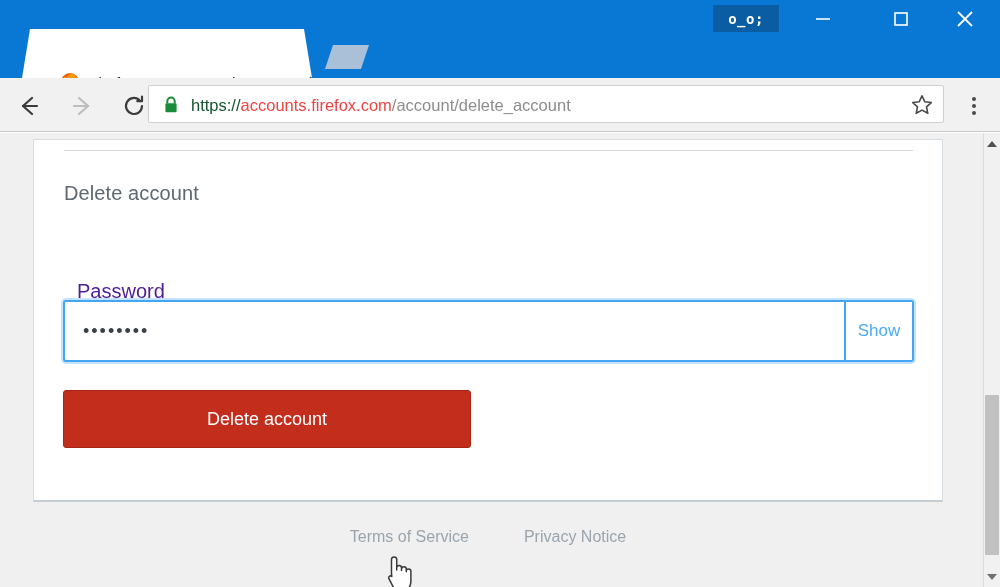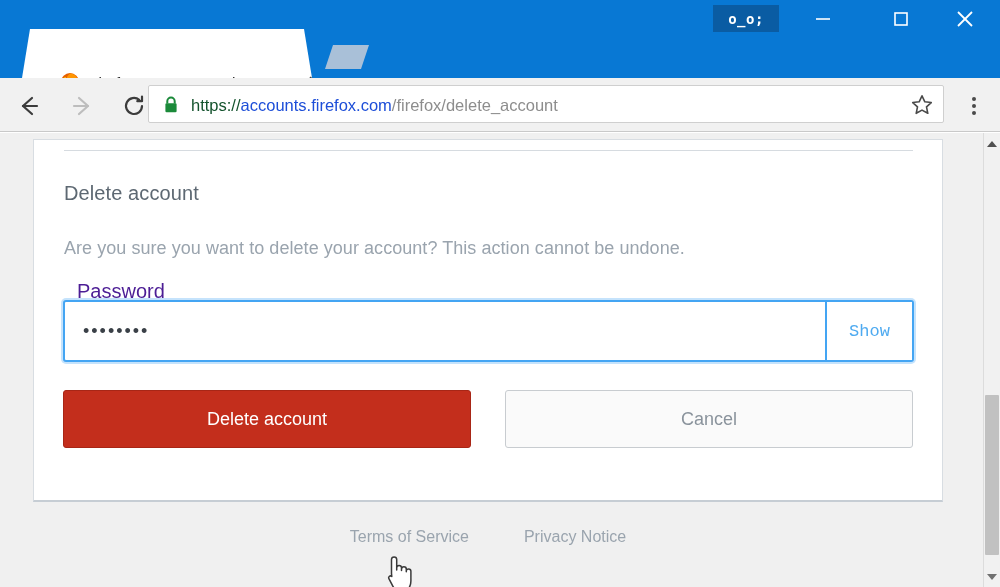--- a/index.html
+++ b/index.html
@@ -129,21 +129,21 @@
   .url-text {
     position: absolute;
     left: 42px; top: 7px;
     height: 24px;
     font-size: 16.5px;
     line-height: 24px;
     color: #8d8d8d;
     white-space: nowrap;
   }
   .url-text .scheme { color: #14532d; }
-  .url-text .host   { color: #1d4ed8; }
+  .url-text .host   { color: #ef4444; }
   .url-text .path   { color: #8d8d8d; }
   .star-btn {
     position: absolute; right: 8px; top: 6px;
     width: 26px; height: 26px;
     display:flex; align-items:center; justify-content:center;
     cursor: pointer;
   }
   .menu-btn {
     position: absolute; left: 958px; top: 88px;
     width: 32px; height: 36px;
@@ -214,27 +214,27 @@
     border: none;
     outline: none;
     background: transparent;
     padding: 0 18px;
     font-size: 18px;
     color: #3a4047;
     letter-spacing: 2px;
     font-family: "Liberation Sans", sans-serif;
   }
   .show-btn {
-    width: 87px;
+    width: 68px;
     border: none;
     border-left: 2px solid #44a5f3;
     background: #ffffff;
     color: #4eaaf0;
     font-size: 17px;
-    font-family: Liberation Mono, monospace;
+    font-family: Liberation Sans, sans-serif;
     cursor: pointer;
   }
 
   .btn {
     position: absolute;
     top: 250px;
     height: 58px;
     font-size: 18px;
     font-family: "Liberation Sans", sans-serif;
     border-radius: 3px;
@@ -377,52 +377,50 @@
   </div>
 
   <div class="omnibox">
     <span class="lock-icon">
       <svg width="16" height="20" viewBox="0 0 16 20">
         <path d="M4.3 8.5 V6.2 a3.7 3.7 0 0 1 7.4 0 V8.5" fill="none" stroke="#1b8a3a" stroke-width="2"></path>
         <rect x="2.4" y="8.3" width="11.2" height="9" rx="1.2" fill="#1b8a3a"></rect>
       </svg>
     </span>
     <span class="url-text" title="https://accounts.firefox.com/settings/delete_account">
-      <span class="scheme">https://</span><span class="host">accounts.firefox.com</span><span class="path">/firefox/delete_account</span>
+      <span class="scheme">https://</span><span class="host">accounts.firefox.com</span><span class="path">/account/delete_account</span>
     </span>
     <span class="star-btn">
       <svg width="24" height="24" viewBox="0 0 24 24">
         <path d="M12 2.8 l2.85 6.0 6.4.75 -4.75 4.4 1.3 6.35 -5.8-3.2 -5.8 3.2 1.3-6.35 -4.75-4.4 6.4-.75z" fill="none" stroke="#4a4a4a" stroke-width="1.6" stroke-linejoin="round"></path>
       </svg>
     </span>
   </div>
 
   <div class="menu-btn">
     <i></i>
     <i></i>
     <i></i>
   </div>
 
   <div class="viewport">
 
     <div class="card">
       <div class="card-rule"></div>
 
       <div class="section-title">Delete account</div>
-      <div class="section-desc">Are you sure you want to delete your account? This action cannot be undone.</div>
 
       <label class="field-label">Password</label>
 
       <div class="password-wrap">
         <input class="password-input" type="text" readonly="" value="••••••••" style="">
         <button class="show-btn">Show</button>
       </div>
 
       <button class="btn btn-delete">Delete account</button>
-      <button class="btn btn-cancel">Cancel</button>
     </div>
 
     <div class="footer">
       <a href="#">Terms of Service</a>
       <a href="#">Privacy Notice</a>
     </div>
 
     <span class="cursor-hand">
       <svg width="30" height="42" viewBox="0 0 30 42">
         <path d="M8.5 20.5 V6.5 a2.6 2.6 0 0 1 5.2 0 V17 v-2.2 a2.4 2.4 0 0 1 4.8 0 V17.5 v-1.3 a2.4 2.4 0 0 1 4.8 0 V18.8 v-.6 a2.3 2.3 0 0 1 4.6 0 V28 c0 6-3.4 10.6-9 10.6 -5.2 0-7.6-2.4-9.6-6.4 l-3.4-6.6 c-.9-1.8 1.3-3.6 2.9-2.1 z" fill="#ffffff" stroke="#3a3a3a" stroke-width="1.5" stroke-linejoin="round"></path>

